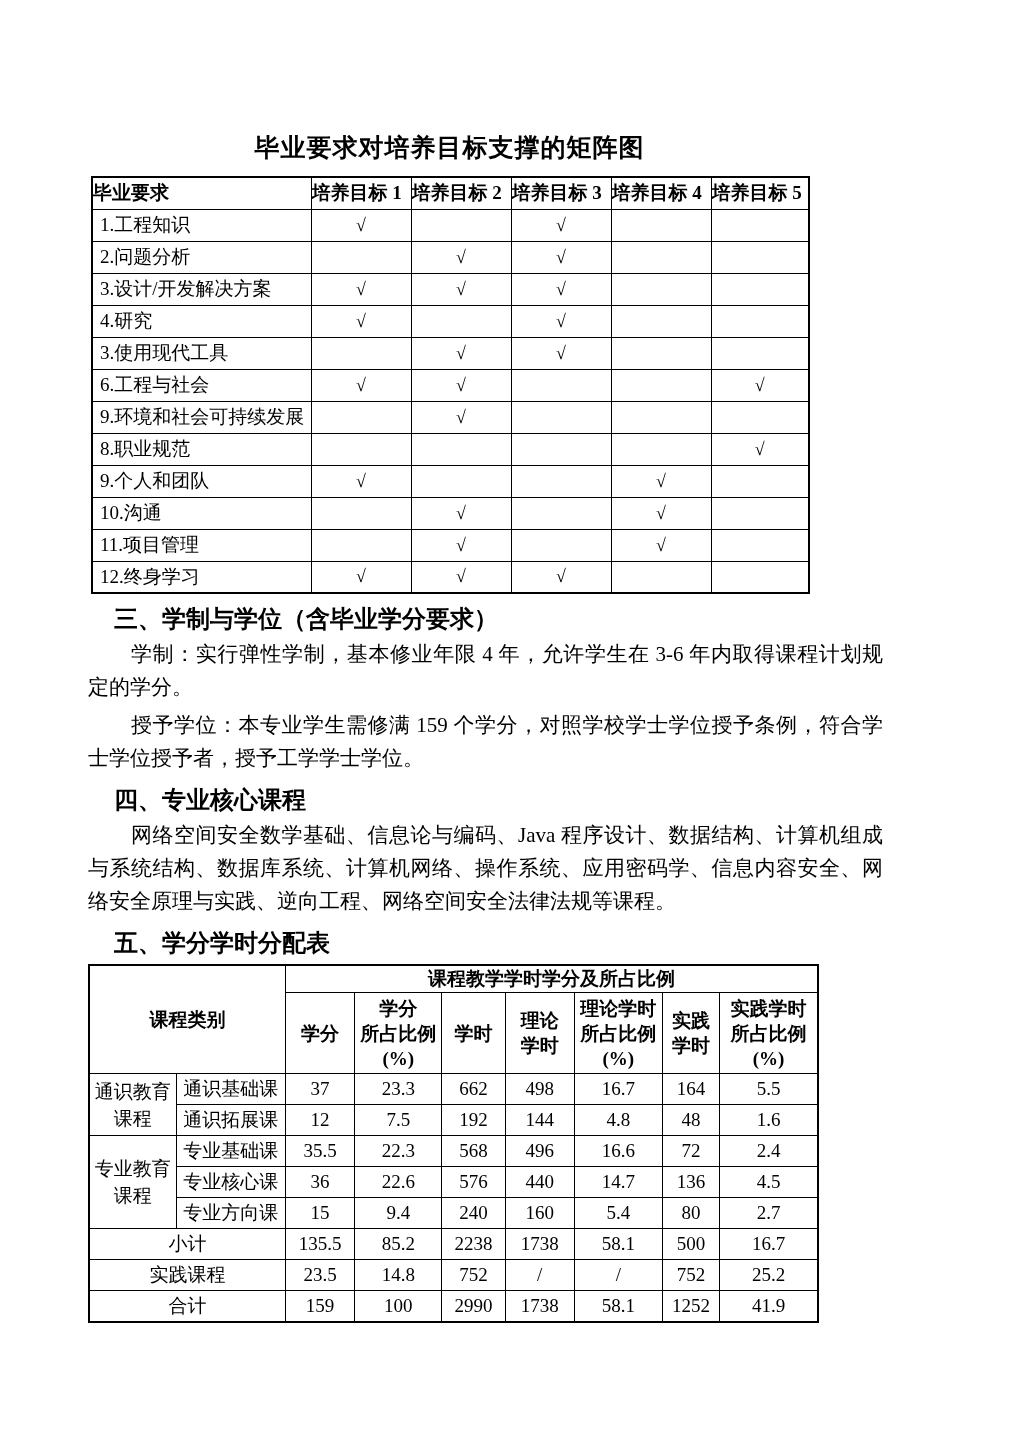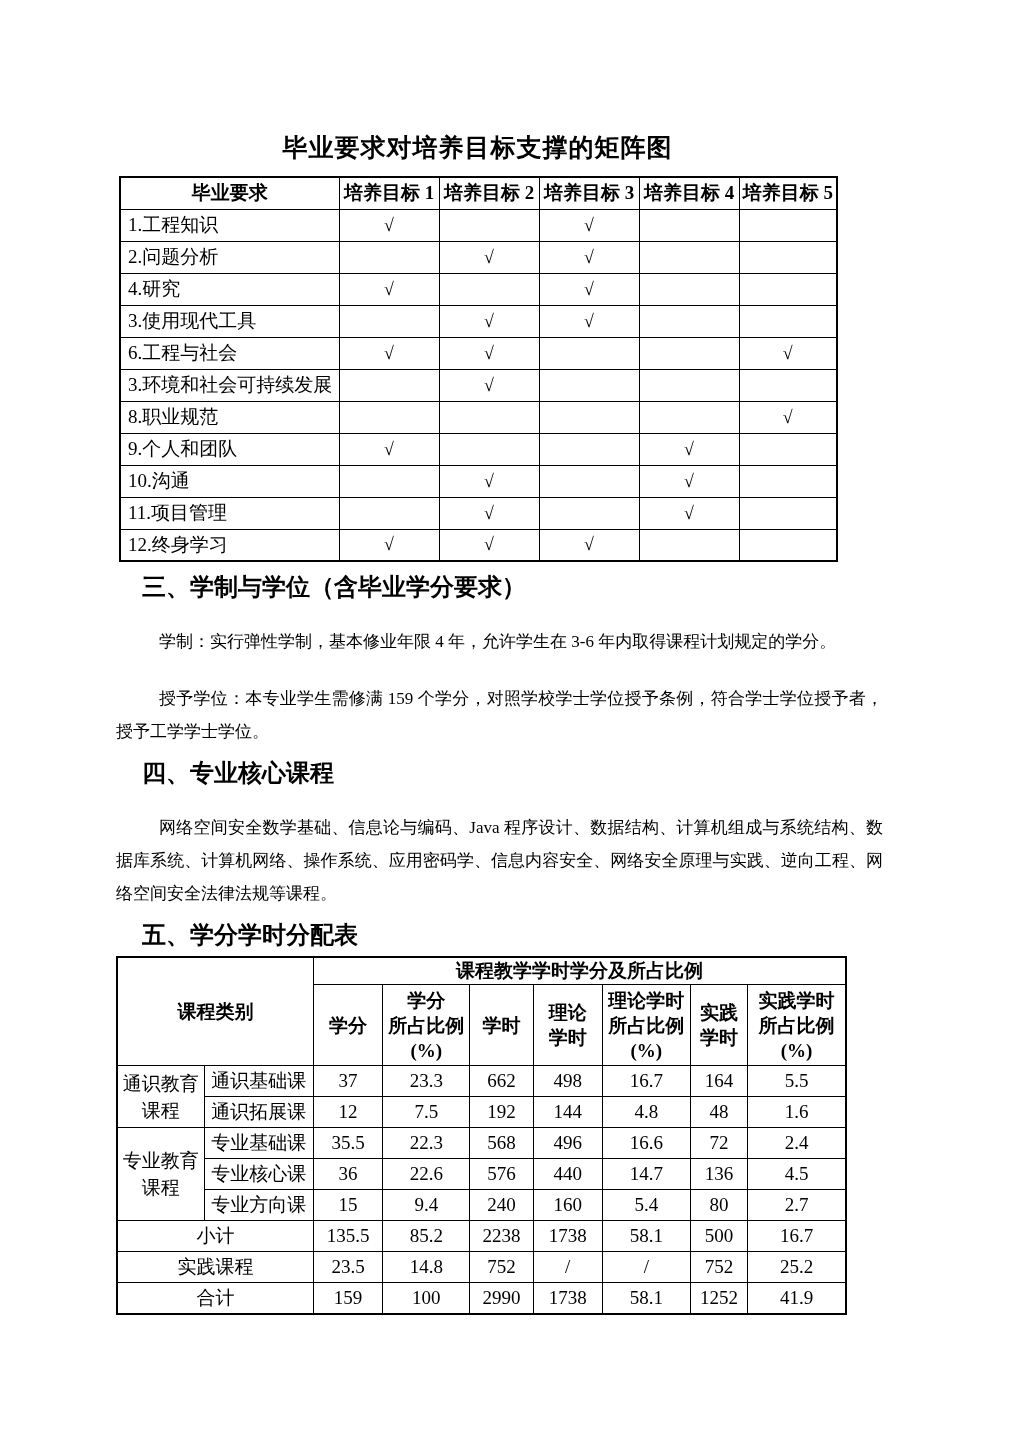--- a/index.html
+++ b/index.html
@@ -9,21 +9,21 @@
     color: #000;
     font-family: "Liberation Serif", "DejaVu Serif", serif;
     overflow: hidden;
   }
   .page {
     position: relative;
     width: 1024px; height: 1448px;
     background: #ffffff;
   }
   .content {
-    padding-left: 116px;
+    padding-left: 88px;
     padding-right: 141px; 
   }
   .doc-title {
     margin-top: 132px;
     width: 717px;
     margin-left: 3px;
     text-align: center;
     font-family: "Liberation Sans", "DejaVu Sans", sans-serif;
     font-weight: bold;
     font-size: 25px;
@@ -39,38 +39,38 @@
     margin-top: 14px;
     border: 2px solid #000;
   }
   table.matrix td {
     border: 1px solid #000;
     height: 32px;
     font-size: 19px;
     vertical-align: middle;
     overflow: hidden;
   }
-  table.matrix td.h { font-weight: bold; text-align: center; }
+  table.matrix td.h { font-weight: bold; }
   table.matrix td.lbl { text-align: left; padding-left: 7px; font-family: Liberation Serif, serif; }
   table.matrix td.chk { text-align: center; font-size: 18px; }
   
   .sec-heading {
     font-family: "Liberation Sans", "DejaVu Sans", sans-serif;
     font-weight: bold;
     font-size: 24px;
     line-height: 29px;
     margin: 10px 0 0 26px;
   }
   .sec-heading.first { margin-top: 10px; }
   .body-para {
-    font-size: 17px;
+    font-size: 21px;
     line-height: 33px;
     text-align: justify;
     text-indent: 43px;
-    margin-top: 24px;
+    margin-top: 5px;
   }
   
   table.credit {
     border-collapse: collapse;
     table-layout: fixed;
     width: 731px;
     margin-top: 7px;
     border: 2px solid #000;
   }
   table.credit td {
@@ -128,20 +128,28 @@
         </tr>
         <tr>
           <td class="lbl">2.问题分析</td>
           <td class="chk"></td>
           <td class="chk">√</td>
           <td class="chk">√</td>
           <td class="chk"></td>
           <td class="chk"></td>
         </tr>
         <tr>
+          <td class="lbl">3.设计/开发解决方案</td>
+          <td class="chk">√</td>
+          <td class="chk">√</td>
+          <td class="chk">√</td>
+          <td class="chk"></td>
+          <td class="chk"></td>
+        </tr>
+        <tr>
           <td class="lbl">4.研究</td>
           <td class="chk">√</td>
           <td class="chk"></td>
           <td class="chk">√</td>
           <td class="chk"></td>
           <td class="chk"></td>
         </tr>
         <tr>
           <td class="lbl">3.使用现代工具</td>
           <td class="chk"></td>
@@ -152,21 +160,21 @@
         </tr>
         <tr>
           <td class="lbl">6.工程与社会</td>
           <td class="chk">√</td>
           <td class="chk">√</td>
           <td class="chk"></td>
           <td class="chk"></td>
           <td class="chk">√</td>
         </tr>
         <tr>
-          <td class="lbl">3.环境和社会可持续发展</td>
+          <td class="lbl">9.环境和社会可持续发展</td>
           <td class="chk"></td>
           <td class="chk">√</td>
           <td class="chk"></td>
           <td class="chk"></td>
           <td class="chk"></td>
         </tr>
         <tr>
           <td class="lbl">8.职业规范</td>
           <td class="chk"></td>
           <td class="chk"></td>

